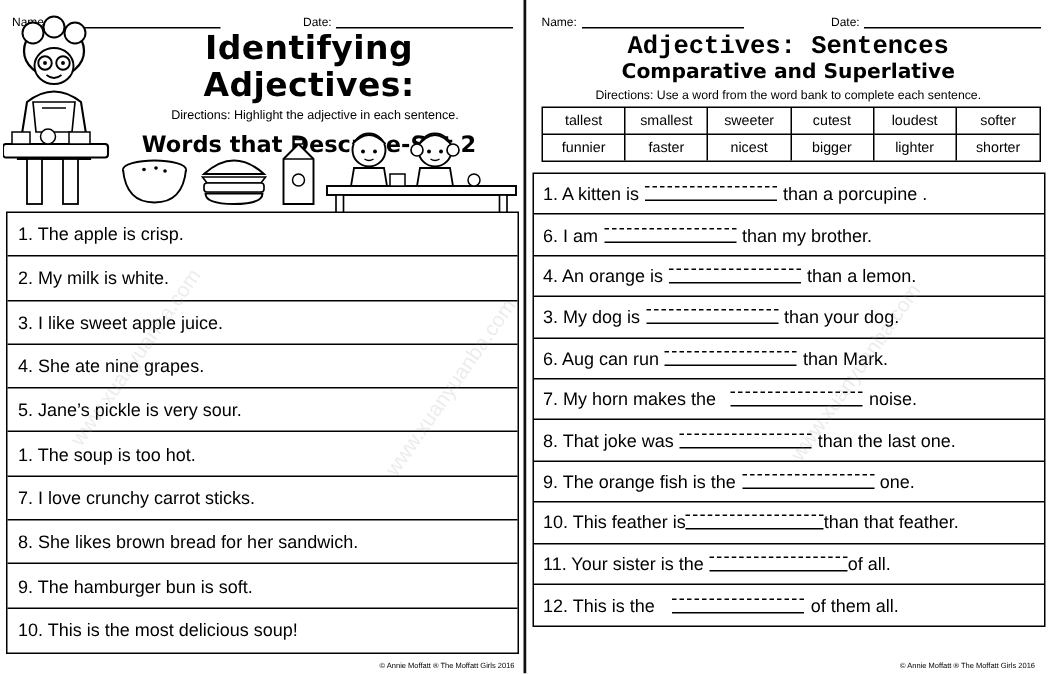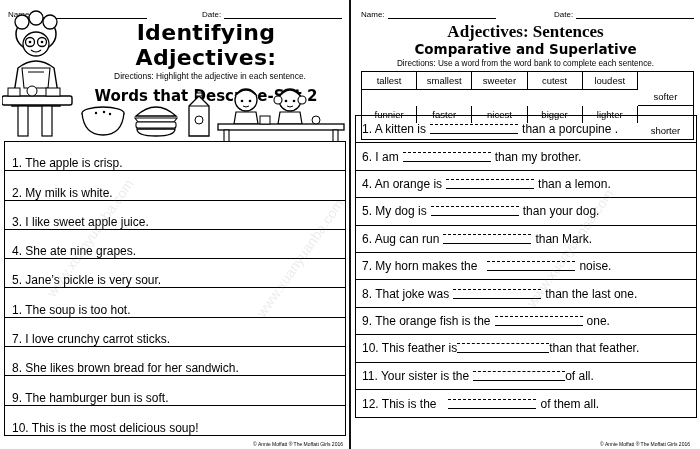--- a/index.html
+++ b/index.html
@@ -17,32 +17,32 @@
 
   
   .title-left { position: absolute; left: 66px; top: 20px; width: 280px; text-align: center; }
   .title-left .t1 { font-weight: bold; font-size: 22px; letter-spacing: 0.3px; font-family: "DejaVu Sans", sans-serif; }
   .title-left .t2 { font-weight: bold; font-size: 15px; margin-top: 17px; font-family: "DejaVu Sans", sans-serif; }
   .directions-left { position: absolute; left: 80px; top: 71px; width: 260px; font-size: 8.4px; text-align: center; }
 
   .illus { position: absolute; }
 
   .left-table { position: absolute; left: 4px; top: 141px; width: 342px; border: 1.5px solid #000; }
-  .left-row { height: 29.3px; border-bottom: 1px solid #000; display: flex; align-items: flex-end; padding-left: 7px; font-size: 12px; }
+  .left-row { height: 29.3px; border-bottom: 1px solid #000; display: flex; align-items: center; padding-left: 7px; font-size: 12px; }
   .left-row:last-child { border-bottom: none; }
 
   
   .title-right { position: absolute; left: 0; top: 22px; width: 349px; text-align: center; }
-  .title-right .t1 { font-weight: bold; font-size: 17px; font-family: Liberation Serif, serif; }
+  .title-right .t1 { font-weight: bold; font-size: 17px; font-family: Liberation Mono, monospace; }
   .title-right .t2 { font-weight: bold; font-size: 13.5px; font-family: "DejaVu Sans", sans-serif; margin-top: -1px; }
   .directions-right { position: absolute; left: 0; top: 59px; width: 349px; font-size: 8.2px; text-align: center; }
 
   .word-bank { position: absolute; left: 10px; top: 71px; width: 333px; border: 1.5px solid #000; display: grid; grid-template-columns: repeat(6, 1fr); }
   .wb-cell { height: 17.5px; border-right: 1px solid #000; border-bottom: 1px solid #000; font-size: 9.5px; display: flex; align-items: center; justify-content: center; }
-  .wb-cell.last-col { border-right: none; margin-top: 16px; }
+  .wb-cell.last-col { border-right: none; }
   .wb-cell.last-row { border-bottom: none; }
 
   .right-table { position: absolute; left: 4px; top: 115px; width: 342px; border: 1.5px solid #000; }
   .right-row { height: 27.4px; border-bottom: 1px solid #000; display: flex; align-items: center; padding-left: 6px; font-size: 12px; white-space: nowrap; }
   .right-row:last-child { border-bottom: none; }
   .blank { display: inline-block; position: relative; height: 10px; margin: 0 4px; }
   .blank::before { content: ""; position: absolute; left: 0; right: 0; top: 0; border-top: 1px dashed #000; }
   .blank::after { content: ""; position: absolute; left: 0; right: 0; bottom: 0; border-top: 1px solid #000; }
 
   .copyright { position: absolute; bottom: 2px; font-size: 5px; color: #000; }
@@ -213,21 +213,21 @@
         <span>6. I am</span>
         <span class="blank" style="width:88px;"></span>
         <span>than my brother.</span>
       </div>
     <div class="right-row">
         <span>4. An orange is</span>
         <span class="blank" style="width:88px;"></span>
         <span>than a lemon.</span>
       </div>
     <div class="right-row">
-        <span>5. My dog is</span>
+        <span>3. My dog is</span>
         <span class="blank" style="width:88px;"></span>
         <span>than your dog.</span>
       </div>
     <div class="right-row">
         <span>6. Aug can run</span>
         <span class="blank" style="width:88px;"></span>
         <span>than Mark.</span>
       </div>
     <div class="right-row">
         <span>7. My horn makes the</span>

